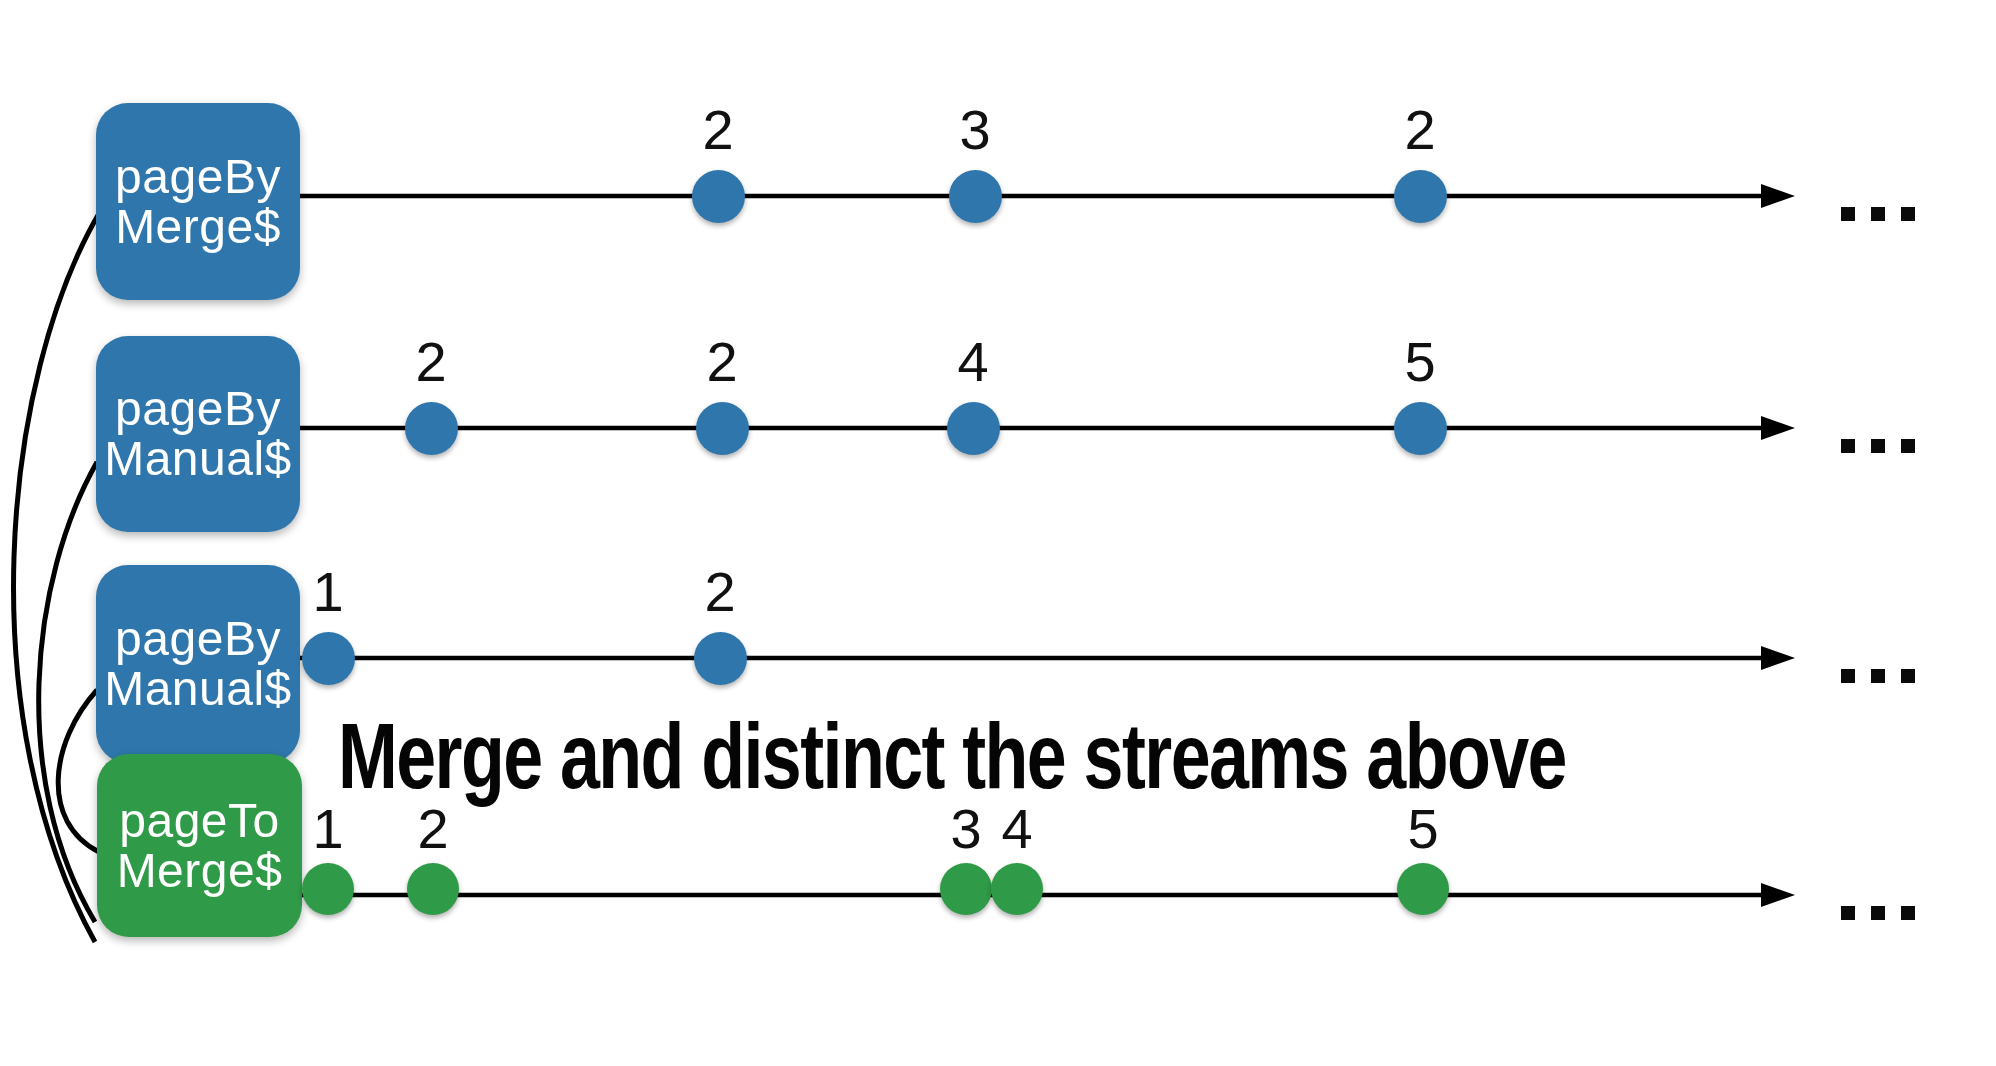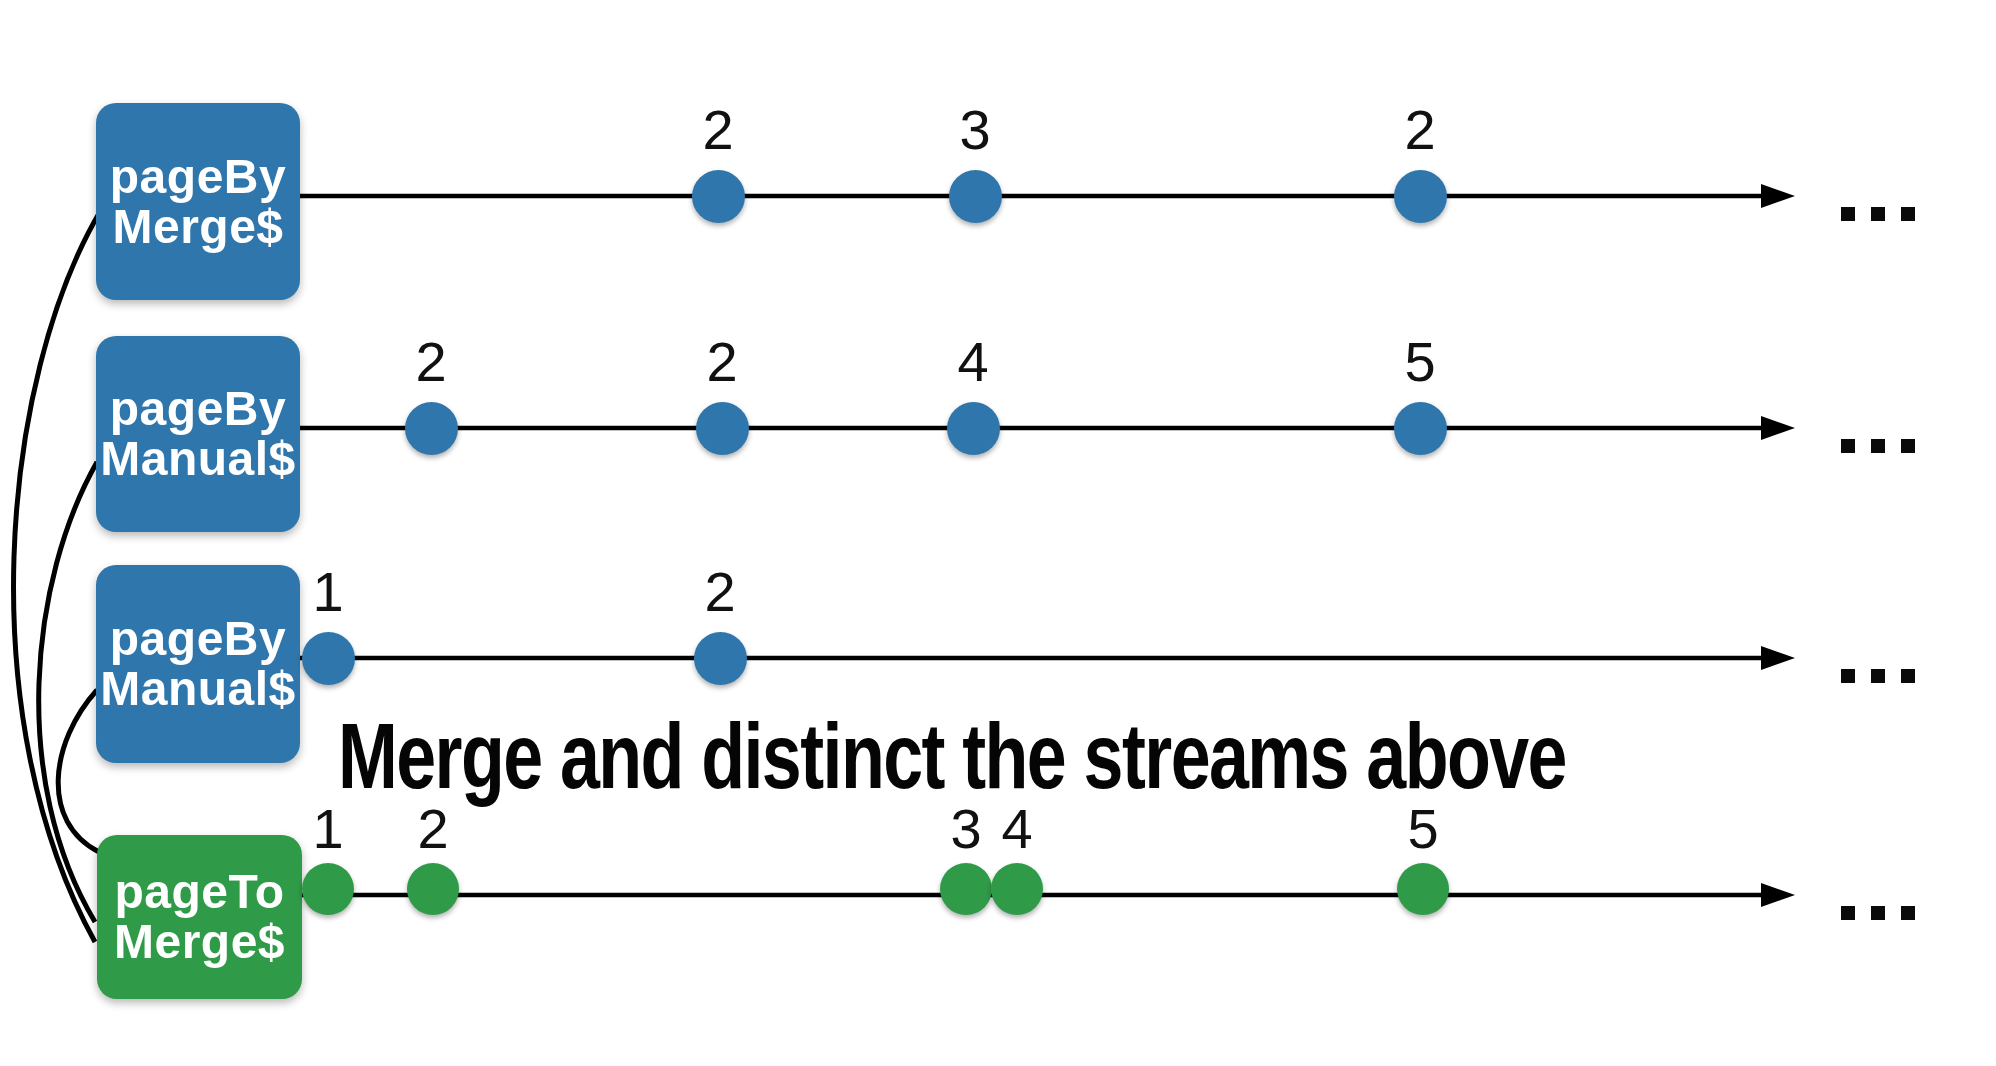--- a/index.html
+++ b/index.html
@@ -3,22 +3,22 @@
 <meta charset="utf-8">
 <style>
   html,body{margin:0;padding:0;background:#ffffff;}
   #stage{
     position:relative;width:1996px;height:1066px;background:#ffffff;overflow:hidden;
     font-family:"Liberation Sans","DejaVu Sans",sans-serif;
   }
   #wires{position:absolute;left:0;top:0;width:1996px;height:1066px;}
   .stream-box{
     position:absolute;display:flex;flex-direction:column;align-items:center;justify-content:center;
-    border-radius:20px;color:#ffffff;text-align:center;
-    font-size:48px;line-height:50px;font-weight:700;letter-spacing:0.5px;
+    border-radius:32px;color:#ffffff;text-align:center;
+    font-size:48px;line-height:50px;font-weight:400;letter-spacing:0.5px;
     box-shadow:0 4px 9px rgba(0,0,0,0.28);
   }
   .marble{
     position:absolute;border-radius:50%;
     box-shadow:0 3px 5px rgba(0,0,0,0.30);
   }
   .marble-label{
     position:absolute;transform:translateX(-50%);
     font-size:56px;line-height:52px;font-weight:400;color:#111111;white-space:nowrap;
   }
@@ -86,21 +86,21 @@
     </div>
     <div class="marble" style="left: 301.5px; top: 631.5px; width: 53px; height: 53px; background: rgb(46, 118, 171);"></div>
     <div class="marble-label" style="left: 328px; top: 566px; color: rgb(17, 17, 17);">1</div>
     <div class="marble" style="left: 693.5px; top: 631.5px; width: 53px; height: 53px; background: rgb(46, 118, 171);"></div>
     <div class="marble-label" style="left: 720px; top: 566px; color: rgb(17, 17, 17);">2</div>
     <div class="ellipsis" aria-label="..." style="left: 1841px; top: 669px;">
       <span class="sq"></span>
       <span class="sq"></span>
       <span class="sq"></span>
     </div>
-    <div class="stream-box" style="left: 97px; top: 835px; width: 205px; height: 164px; background: rgb(47, 154, 71); color: rgb(255, 255, 255);">
+    <div class="stream-box" style="left: 97px; top: 754px; width: 205px; height: 183px; background: rgb(47, 154, 71); color: rgb(255, 255, 255);">
       <span>pageTo</span>
       <span>Merge$</span>
     </div>
     <div class="marble" style="left: 302px; top: 863px; width: 52px; height: 52px; background: rgb(47, 154, 71);"></div>
     <div class="marble-label" style="left: 328px; top: 803px; color: rgb(17, 17, 17);">1</div>
     <div class="marble" style="left: 407px; top: 863px; width: 52px; height: 52px; background: rgb(47, 154, 71);"></div>
     <div class="marble-label" style="left: 433px; top: 803px; color: rgb(17, 17, 17);">2</div>
     <div class="marble" style="left: 940px; top: 863px; width: 52px; height: 52px; background: rgb(47, 154, 71);"></div>
     <div class="marble-label" style="left: 966px; top: 803px; color: rgb(17, 17, 17);">3</div>
     <div class="marble" style="left: 991px; top: 863px; width: 52px; height: 52px; background: rgb(47, 154, 71);"></div>

